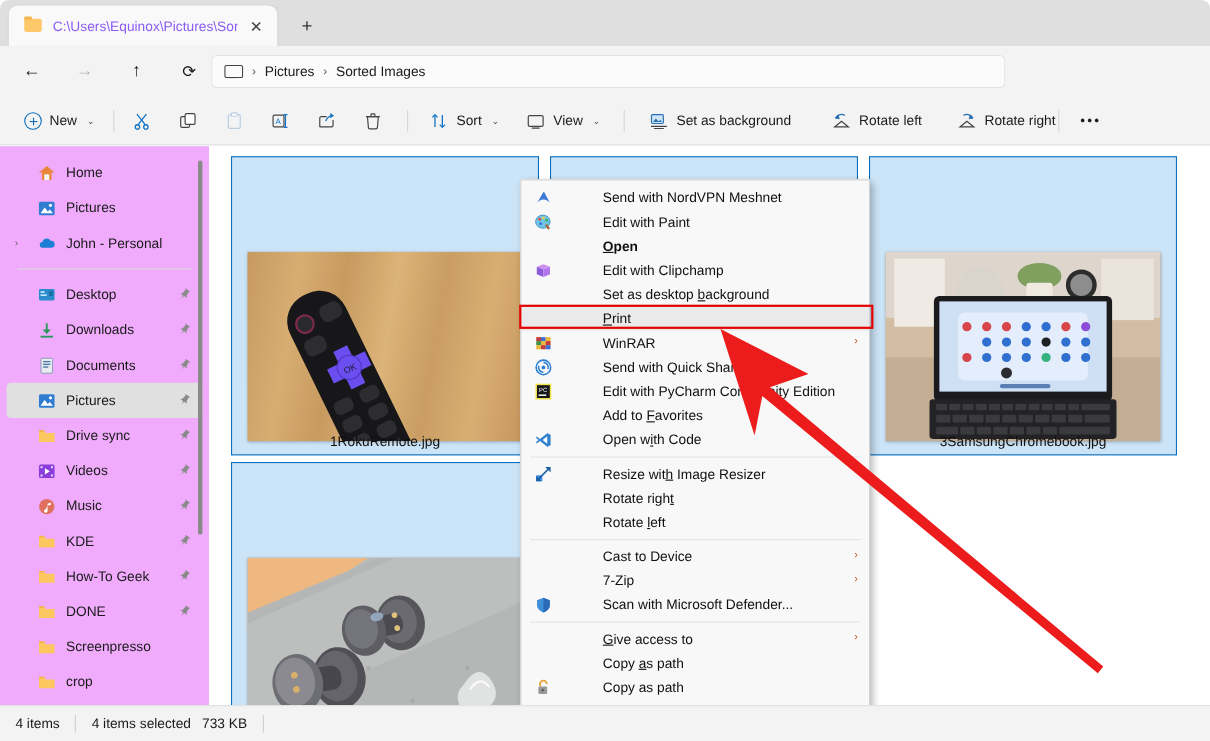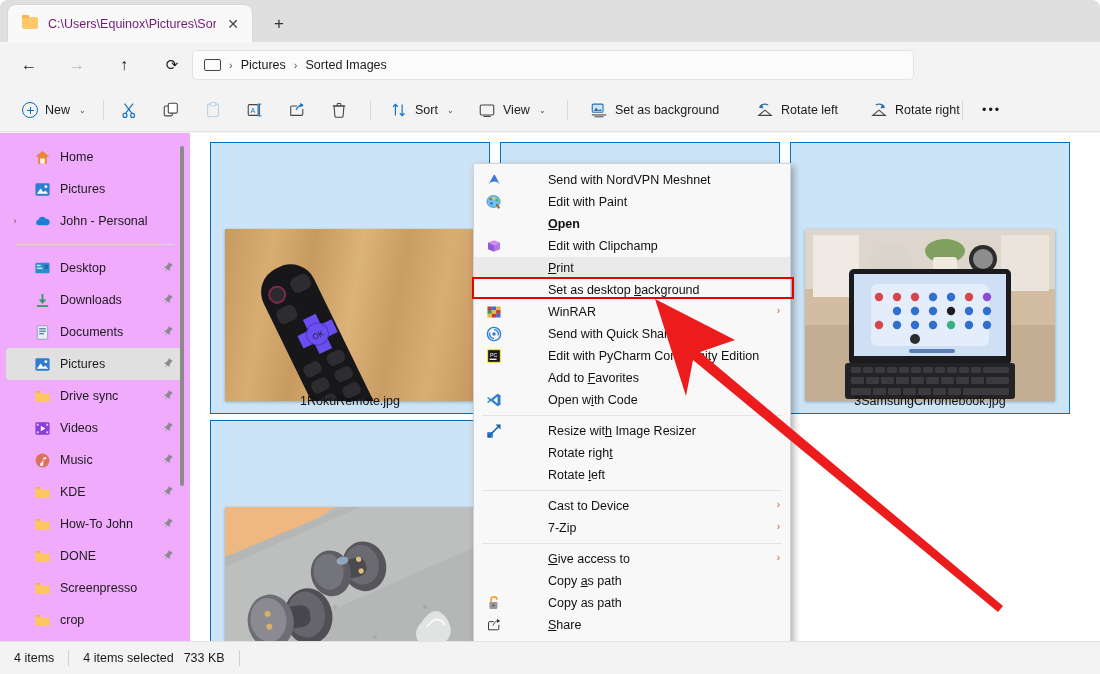--- a/index.html
+++ b/index.html
@@ -34,21 +34,21 @@
   }
   .tab-folder-icon:before{
     content:""; position:absolute; left:0; top:0; width:16px; height:12px;
     background:#fdc86a; border-radius:1.5px 2px 2px 2px;
   }
   .tab-folder-icon:after{
     content:""; position:absolute; left:0; top:-2px; width:7px; height:3px;
     background:#f3b74f; border-radius:1px 1px 0 0;
   }
   .tab-title {
-    margin-left: 10px; font-size: 12.5px; color:#701a75;
+    margin-left: 10px; font-size: 12.5px; color:#8b5cf6;
     white-space:nowrap; overflow:hidden; max-width:168px;
   }
   .tab-close {
     position:absolute; right:10px; top:10px; width:18px; height:18px;
     display:flex; align-items:center; justify-content:center;
     color:#444; font-size:14px; line-height:1; border-radius:4px;
   }
   .newtab {
     position:absolute; left:266px; top:11px; width:26px; height:26px;
     display:flex; align-items:center; justify-content:center;
@@ -505,21 +505,21 @@
       </span>
     </div>
 
     <div class="nav-item">
       <span class="nav-icon">
         <svg viewBox="0 0 18 18" width="17" height="17">
             <path d="M1.5 4.4 h5.4 l1.3 1.6 h8.3 v8.6 h-15 Z" fill="#fdc75f"></path>
             <rect x="1.5" y="3.2" width="5.4" height="1.6" rx="0.5" fill="#f0b444"></rect>
           </svg>
       </span>
-      <span class="nav-label">How-To John</span>
+      <span class="nav-label">How-To Geek</span>
       <span class="pin">
         <svg viewBox="0 0 14 14" width="13" height="13">
             <path d="M4.6 1.6 L10.4 1.6 L9.2 3 L9.8 7.2 L11.4 8.6 L7.9 8.6 L7.4 12.6 L6.9 8.6 L3.4 8.6 L5 7.2 L5.6 3 Z" fill="#8a8a8a" transform="rotate(35 7 7)"></path>
           </svg>
       </span>
     </div>
 
     <div class="nav-item">
       <span class="nav-icon">
         <svg viewBox="0 0 18 18" width="17" height="17">
@@ -748,26 +748,26 @@
       <span class="mi-icon">
         <svg viewBox="0 0 16 16" width="16" height="16">
             <path d="M2 4.5 L8 2.2 L14 4.5 L8 7 Z" fill="#cf8ff0"></path>
             <path d="M2 4.5 L8 7 V13.8 L2 11.3 Z" fill="#8f5bdd"></path>
             <path d="M14 4.5 L8 7 V13.8 L14 11.3 Z" fill="#b277ea"></path>
           </svg>
       </span>
       <span class="mi-label">Edit with Clipchamp</span>
     </div>
 
+    <div class="mi">
+      <span class="mi-label">Set as desktop <u>b</u>ackground</span>
+    </div>
+
     <div class="mi mi-highlight">
       <span class="mi-label"><u>P</u>rint</span>
-    </div>
-
-    <div class="mi">
-      <span class="mi-label">Set as desktop <u>b</u>ackground</span>
     </div>
 
     <div class="mi">
       <span class="mi-icon">
         <svg viewBox="0 0 16 16" width="16" height="16">
           <rect x="1.5" y="2.5" width="13" height="11" fill="#f2efe6"></rect>
           <rect x="1.5" y="2.5" width="4.3" height="3.6" fill="#c23b3b"></rect>
             <rect x="5.8" y="2.5" width="4.3" height="3.6" fill="#3f6fd0"></rect>
             <rect x="10.1" y="2.5" width="4.4" height="3.6" fill="#e8b93c"></rect>
           <rect x="1.5" y="6.1" width="4.3" height="3.7" fill="#3f8f4a"></rect>
@@ -846,20 +846,29 @@
     <div class="mi">
       <span class="mi-label">Cast to Device</span>
       <span class="mi-sub">›</span>
     </div>
 
     <div class="mi">
       <span class="mi-label">7-Zip</span>
       <span class="mi-sub">›</span>
     </div>
 
+    <div class="mi">
+      <span class="mi-icon">
+        <svg viewBox="0 0 16 16" width="16" height="16">
+            <path d="M8 1.4 L13.8 3.6 V8 c0 3.6 -2.8 5.6 -5.8 6.8 C5 13.6 2.2 11.6 2.2 8 V3.6 Z" fill="#3f8fd8"></path>
+            <path d="M8 1.4 L13.8 3.6 V8 c0 3.6 -2.8 5.6 -5.8 6.8 Z" fill="#2b6bb5"></path>
+          </svg>
+      </span>
+      <span class="mi-label">Scan with Microsoft Defender...</span>
+    </div>
 
     <div class="mi-divider"></div>
 
     <div class="mi">
       <span class="mi-label"><u>G</u>ive access to</span>
       <span class="mi-sub">›</span>
     </div>
 
     <div class="mi">
       <span class="mi-label">Copy <u>a</u>s path</span>

